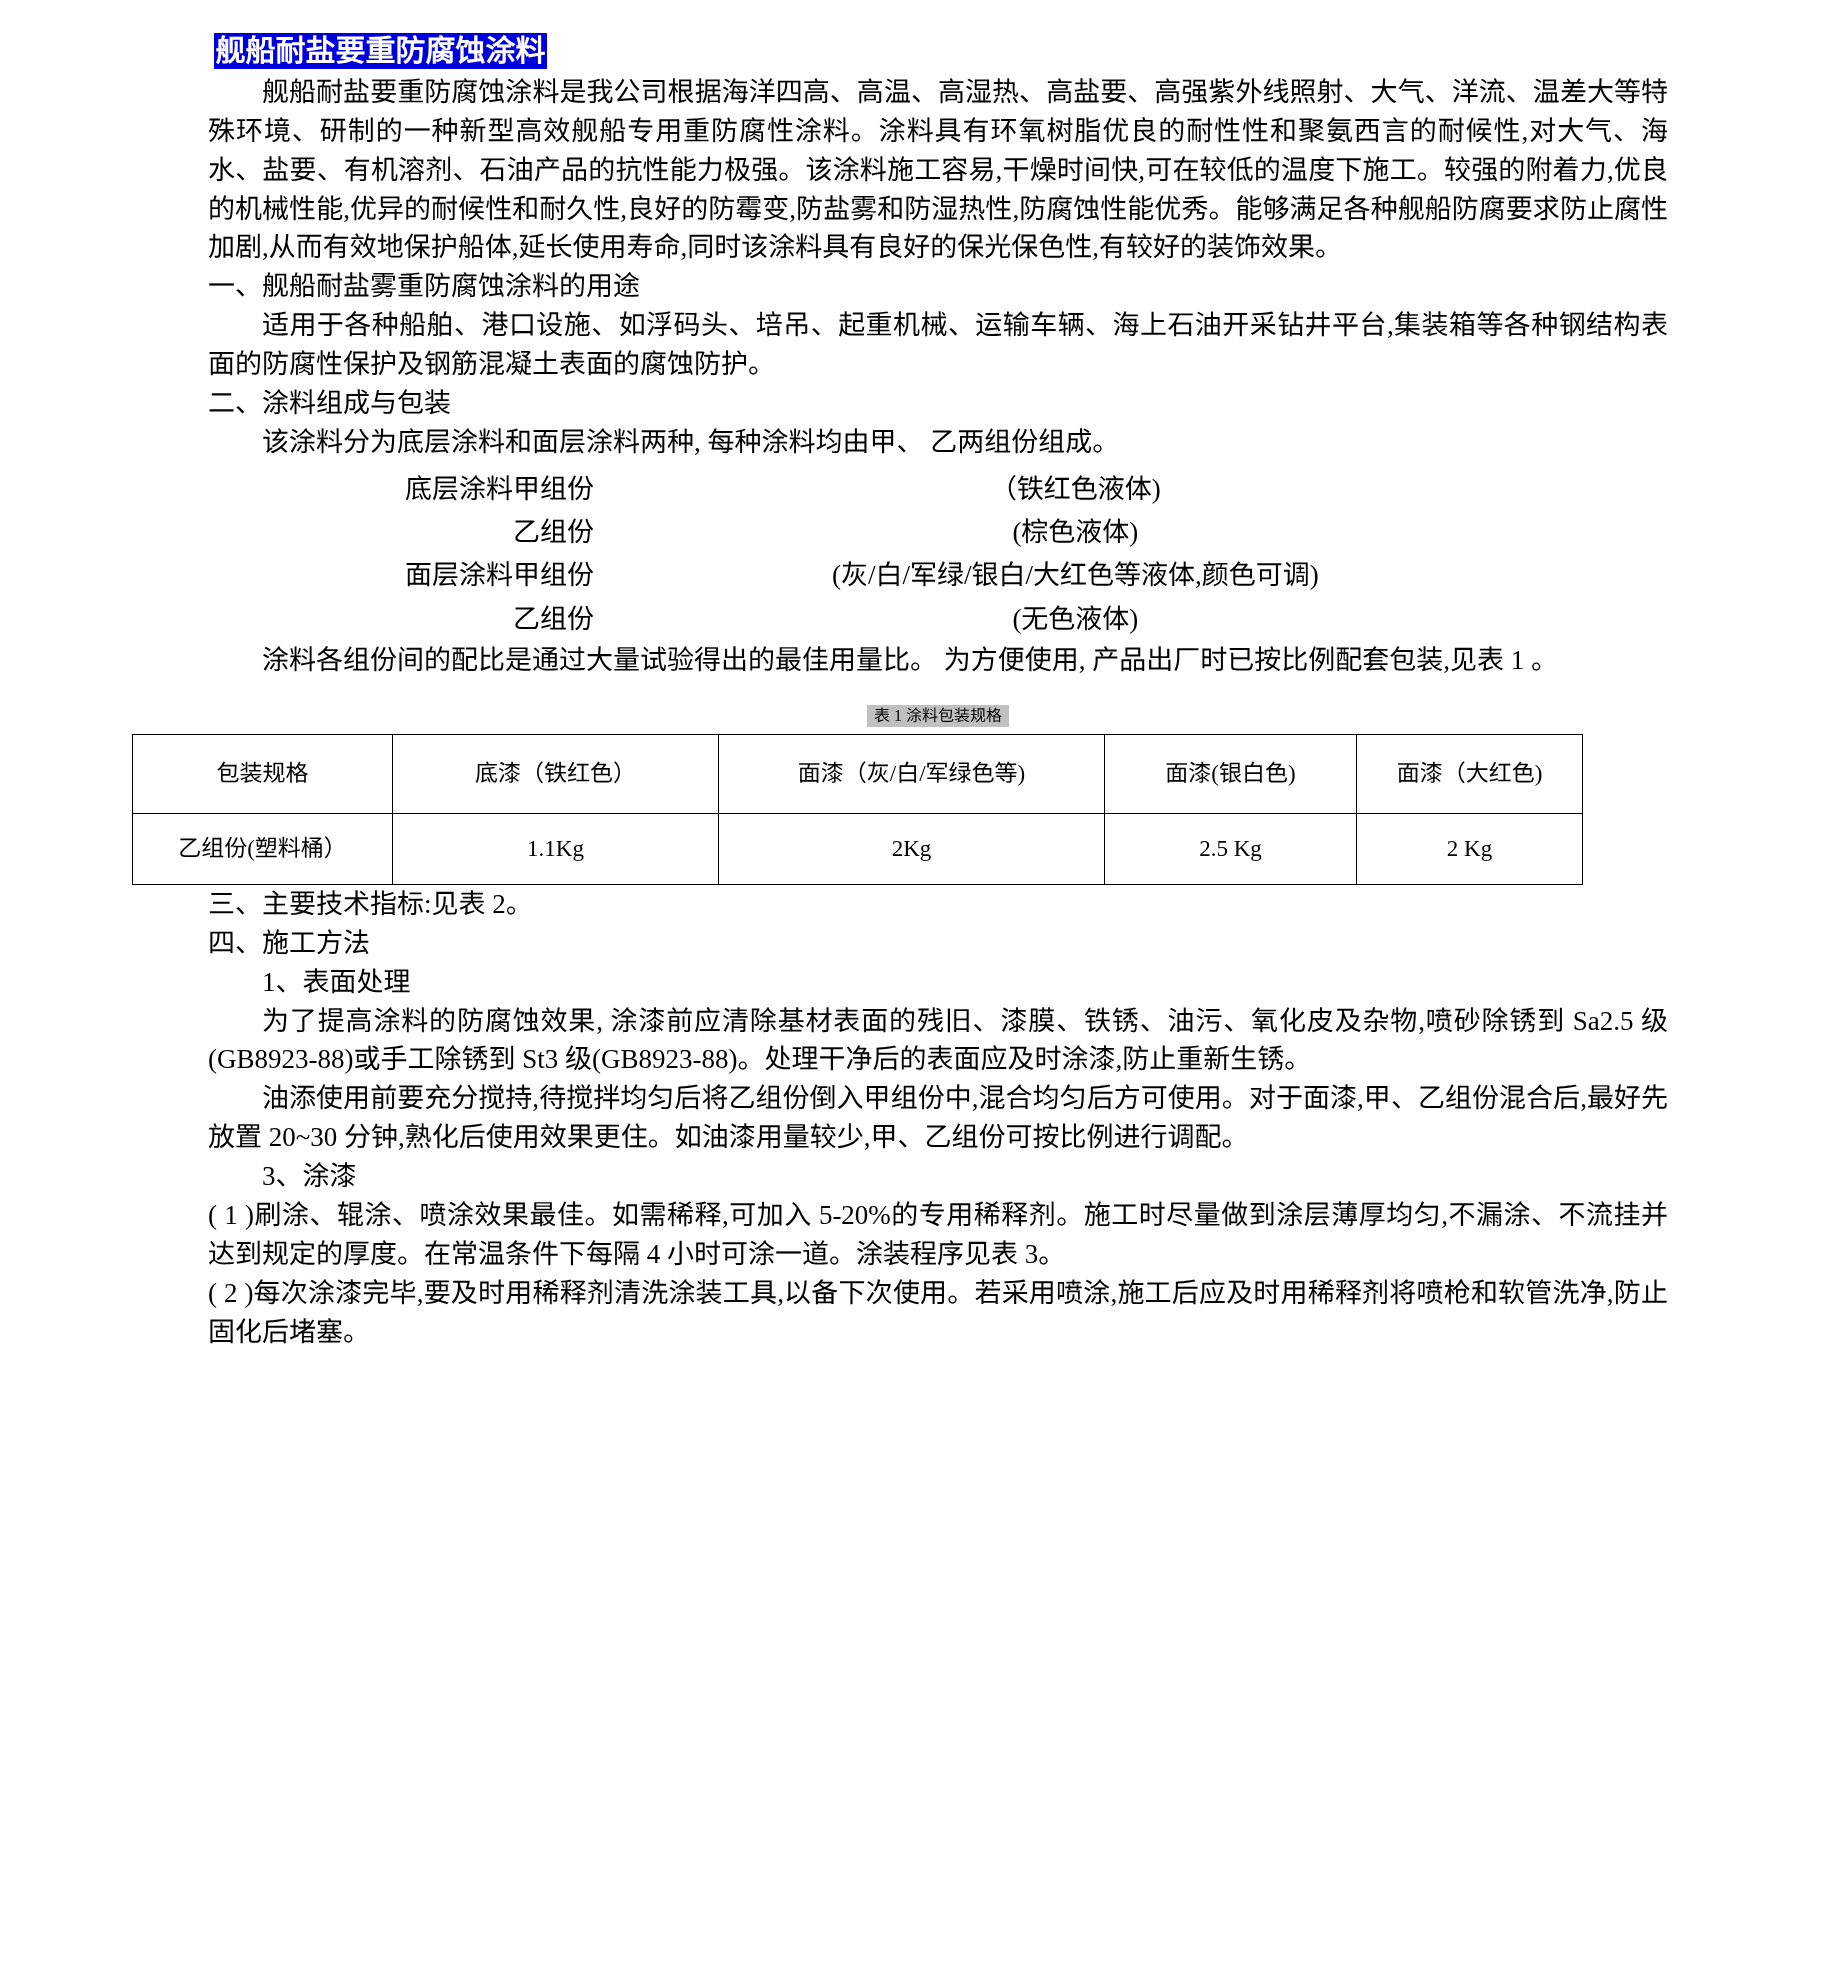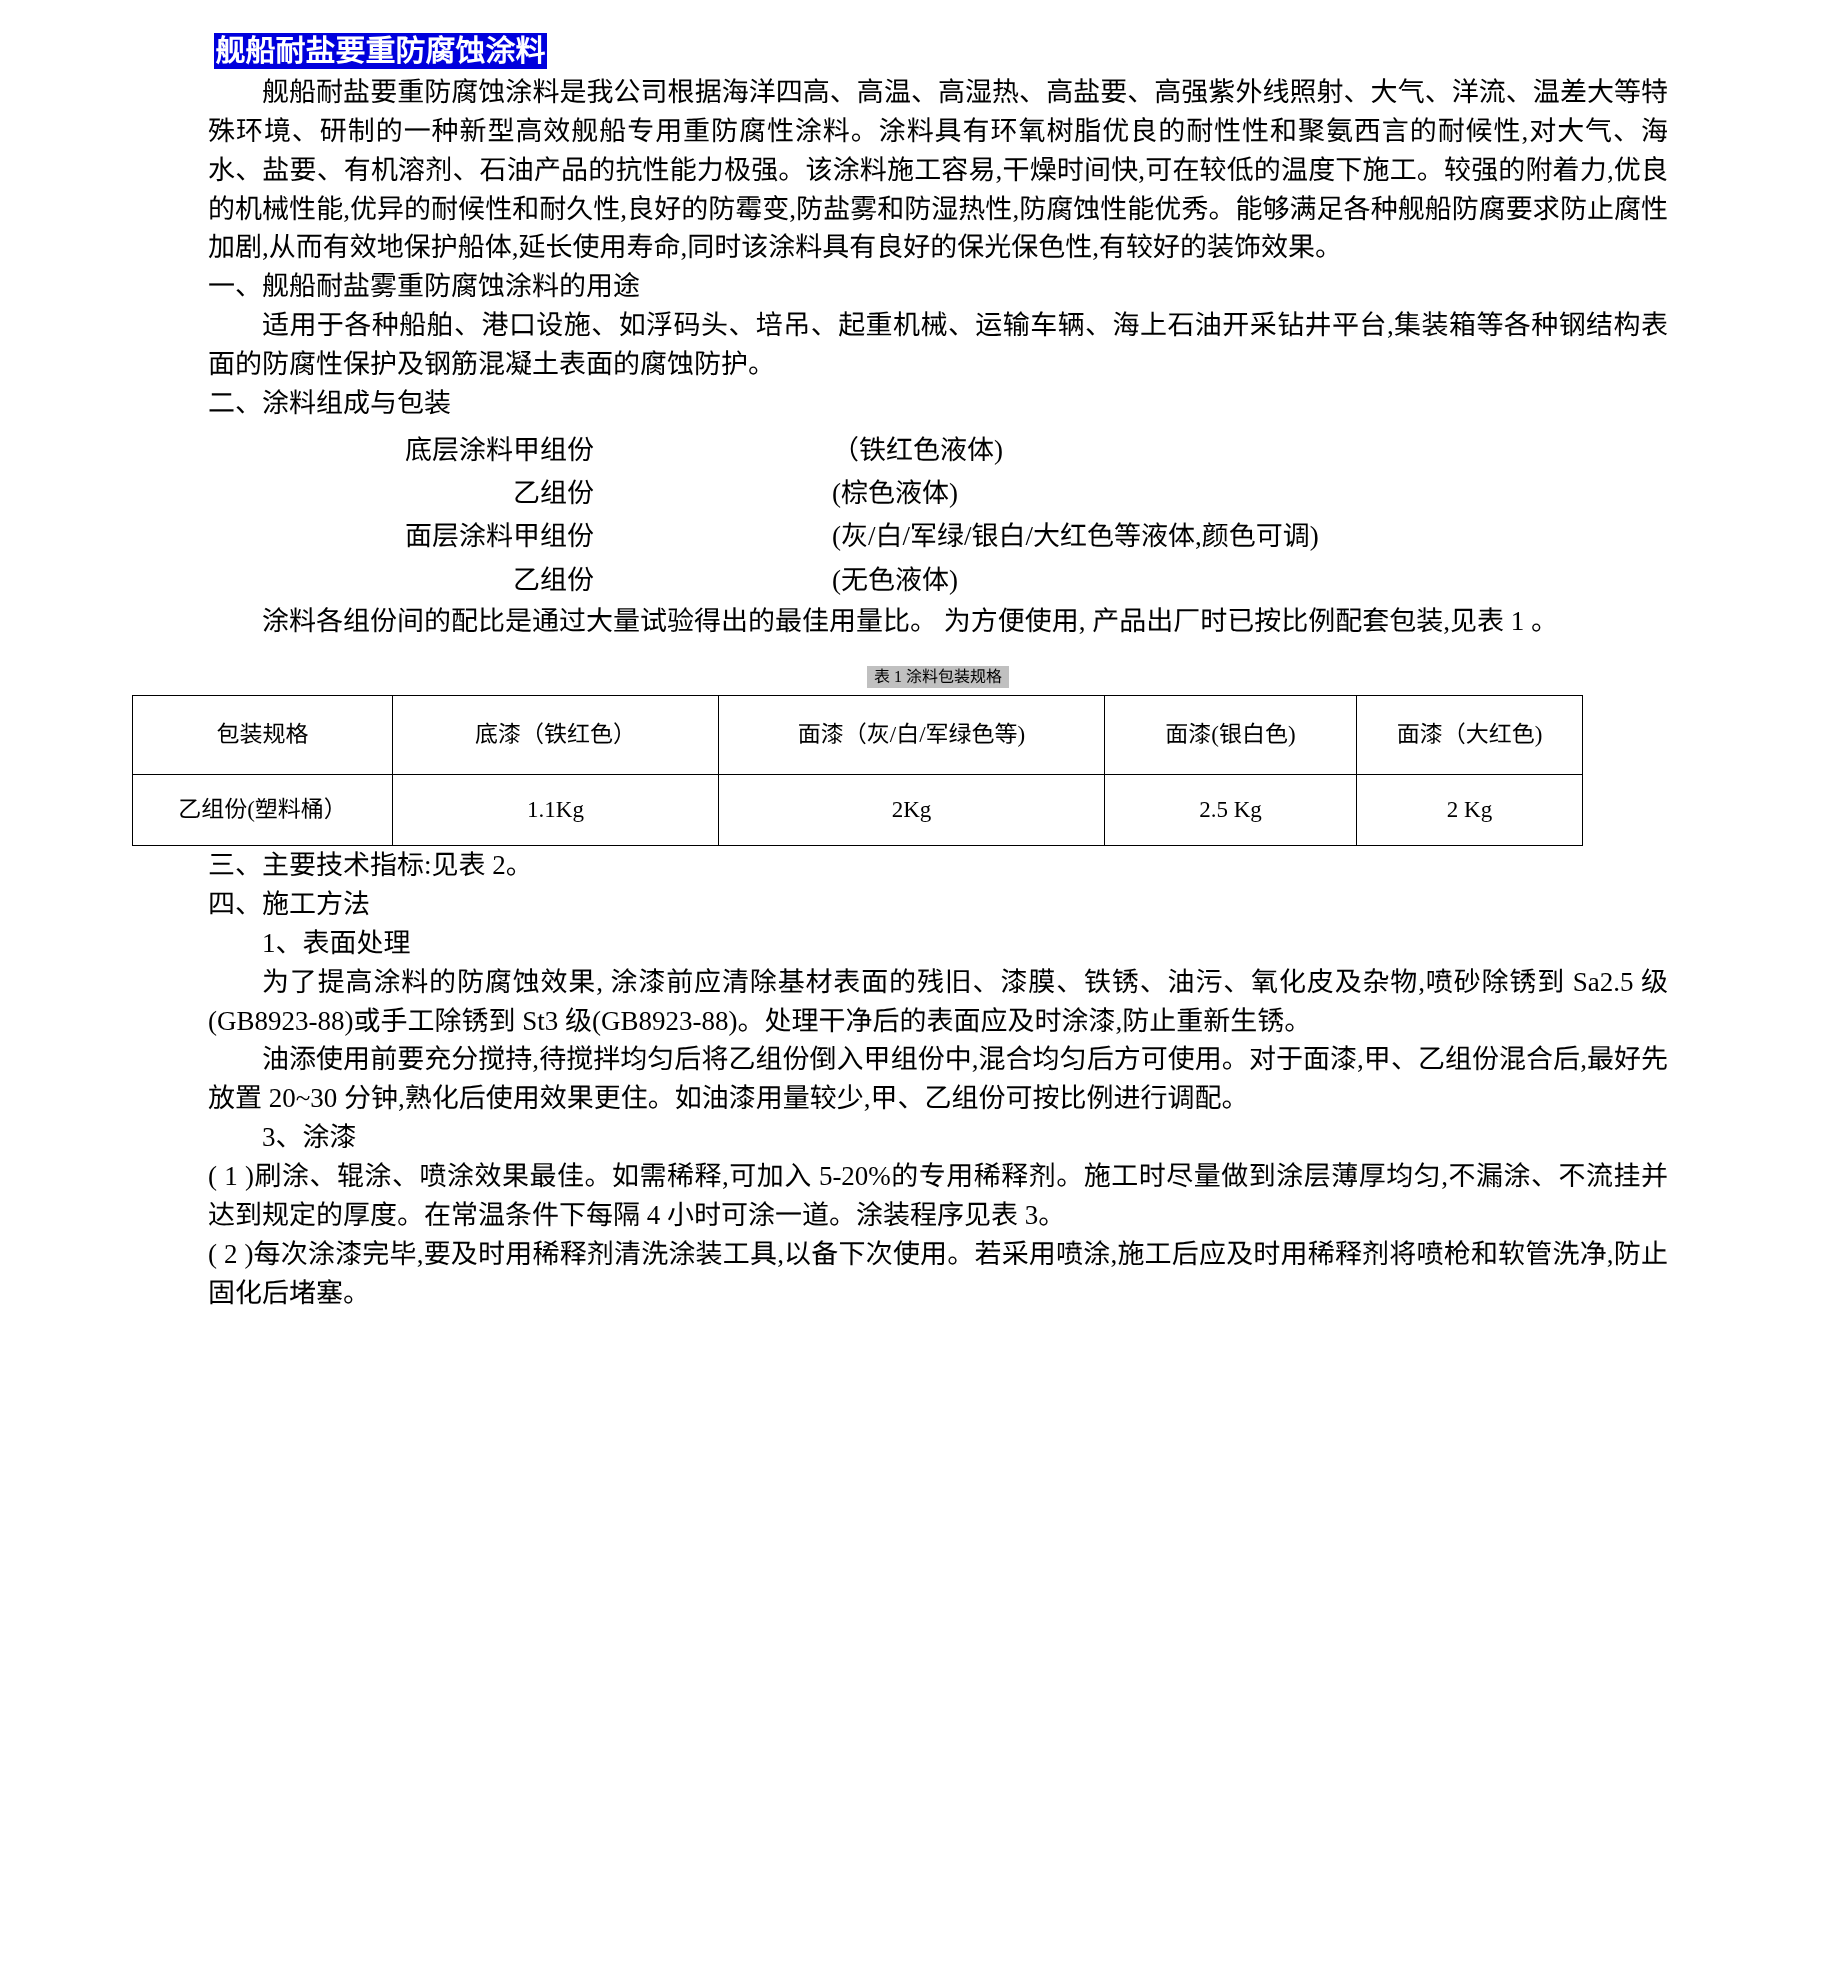--- a/index.html
+++ b/index.html
@@ -66,21 +66,21 @@
     font-size: 27px;
     line-height: 1.44;
   }
   .comp-table td {
     padding: 2.2px 0;
     vertical-align: top;
     white-space: nowrap;
   }
   .comp-c1 { width: 223px; padding-left: 82px !important; text-align: right; }
   .comp-c2 { width: 319px; }
-  .comp-c3 { width: auto; }
+  .comp-c3 { width: auto; text-align: center; }
 
   
   .tbl-caption {
     text-align: center;
     font-size: 16px;
     line-height: 1.4;
     margin: 25px 0 7px 0;
   }
   .tbl-caption .hl {
     background: #c0c0c0;
@@ -126,20 +126,21 @@
 <div id="page">
 
   <h1 class="doc-title"><span class="hl">舰船耐盐要重防腐蚀涂料</span></h1>
 
   <p class="body indent2">舰船耐盐要重防腐蚀涂料是我公司根据海洋四高、高温、高湿热、高盐要、高强紫外线照射、大气、洋流、温差大等特殊环境、研制的一种新型高效舰船专用重防腐性涂料。涂料具有环氧树脂优良的耐性性和聚氨西言的耐候性,对大气、海水、盐要、有机溶剂、石油产品的抗性能力极强。该涂料施工容易,干燥时间快,可在较低的温度下施工。较强的附着力,优良的机械性能,优异的耐候性和耐久性,良好的防霉变,防盐雾和防湿热性,防腐蚀性能优秀。能够满足各种舰船防腐要求防止腐性加剧,从而有效地保护船体,延长使用寿命,同时该涂料具有良好的保光保色性,有较好的装饰效果。</p>
 
   <p class="section gap-lg">一、舰船耐盐雾重防腐蚀涂料的用途</p>
   <p class="body indent2 gap-sm">适用于各种船舶、港口设施、如浮码头、培吊、起重机械、运输车辆、海上石油开采钻井平台,集装箱等各种钢结构表面的防腐性保护及钢筋混凝土表面的腐蚀防护。</p>
 
   <p class="section gap-lg">二、涂料组成与包装</p>
+  <p class="body indent2 gap-sm">该涂料分为底层涂料和面层涂料两种, 每种涂料均由甲、 乙两组份组成。</p>
 
   <table class="comp-table">
     <tbody>
       <tr>
         <td class="comp-c1">底层涂料</td>
         <td class="comp-c2">甲组份</td>
         <td class="comp-c3">（铁红色液体)</td>
       </tr>
       <tr>
         <td class="comp-c1"></td>

